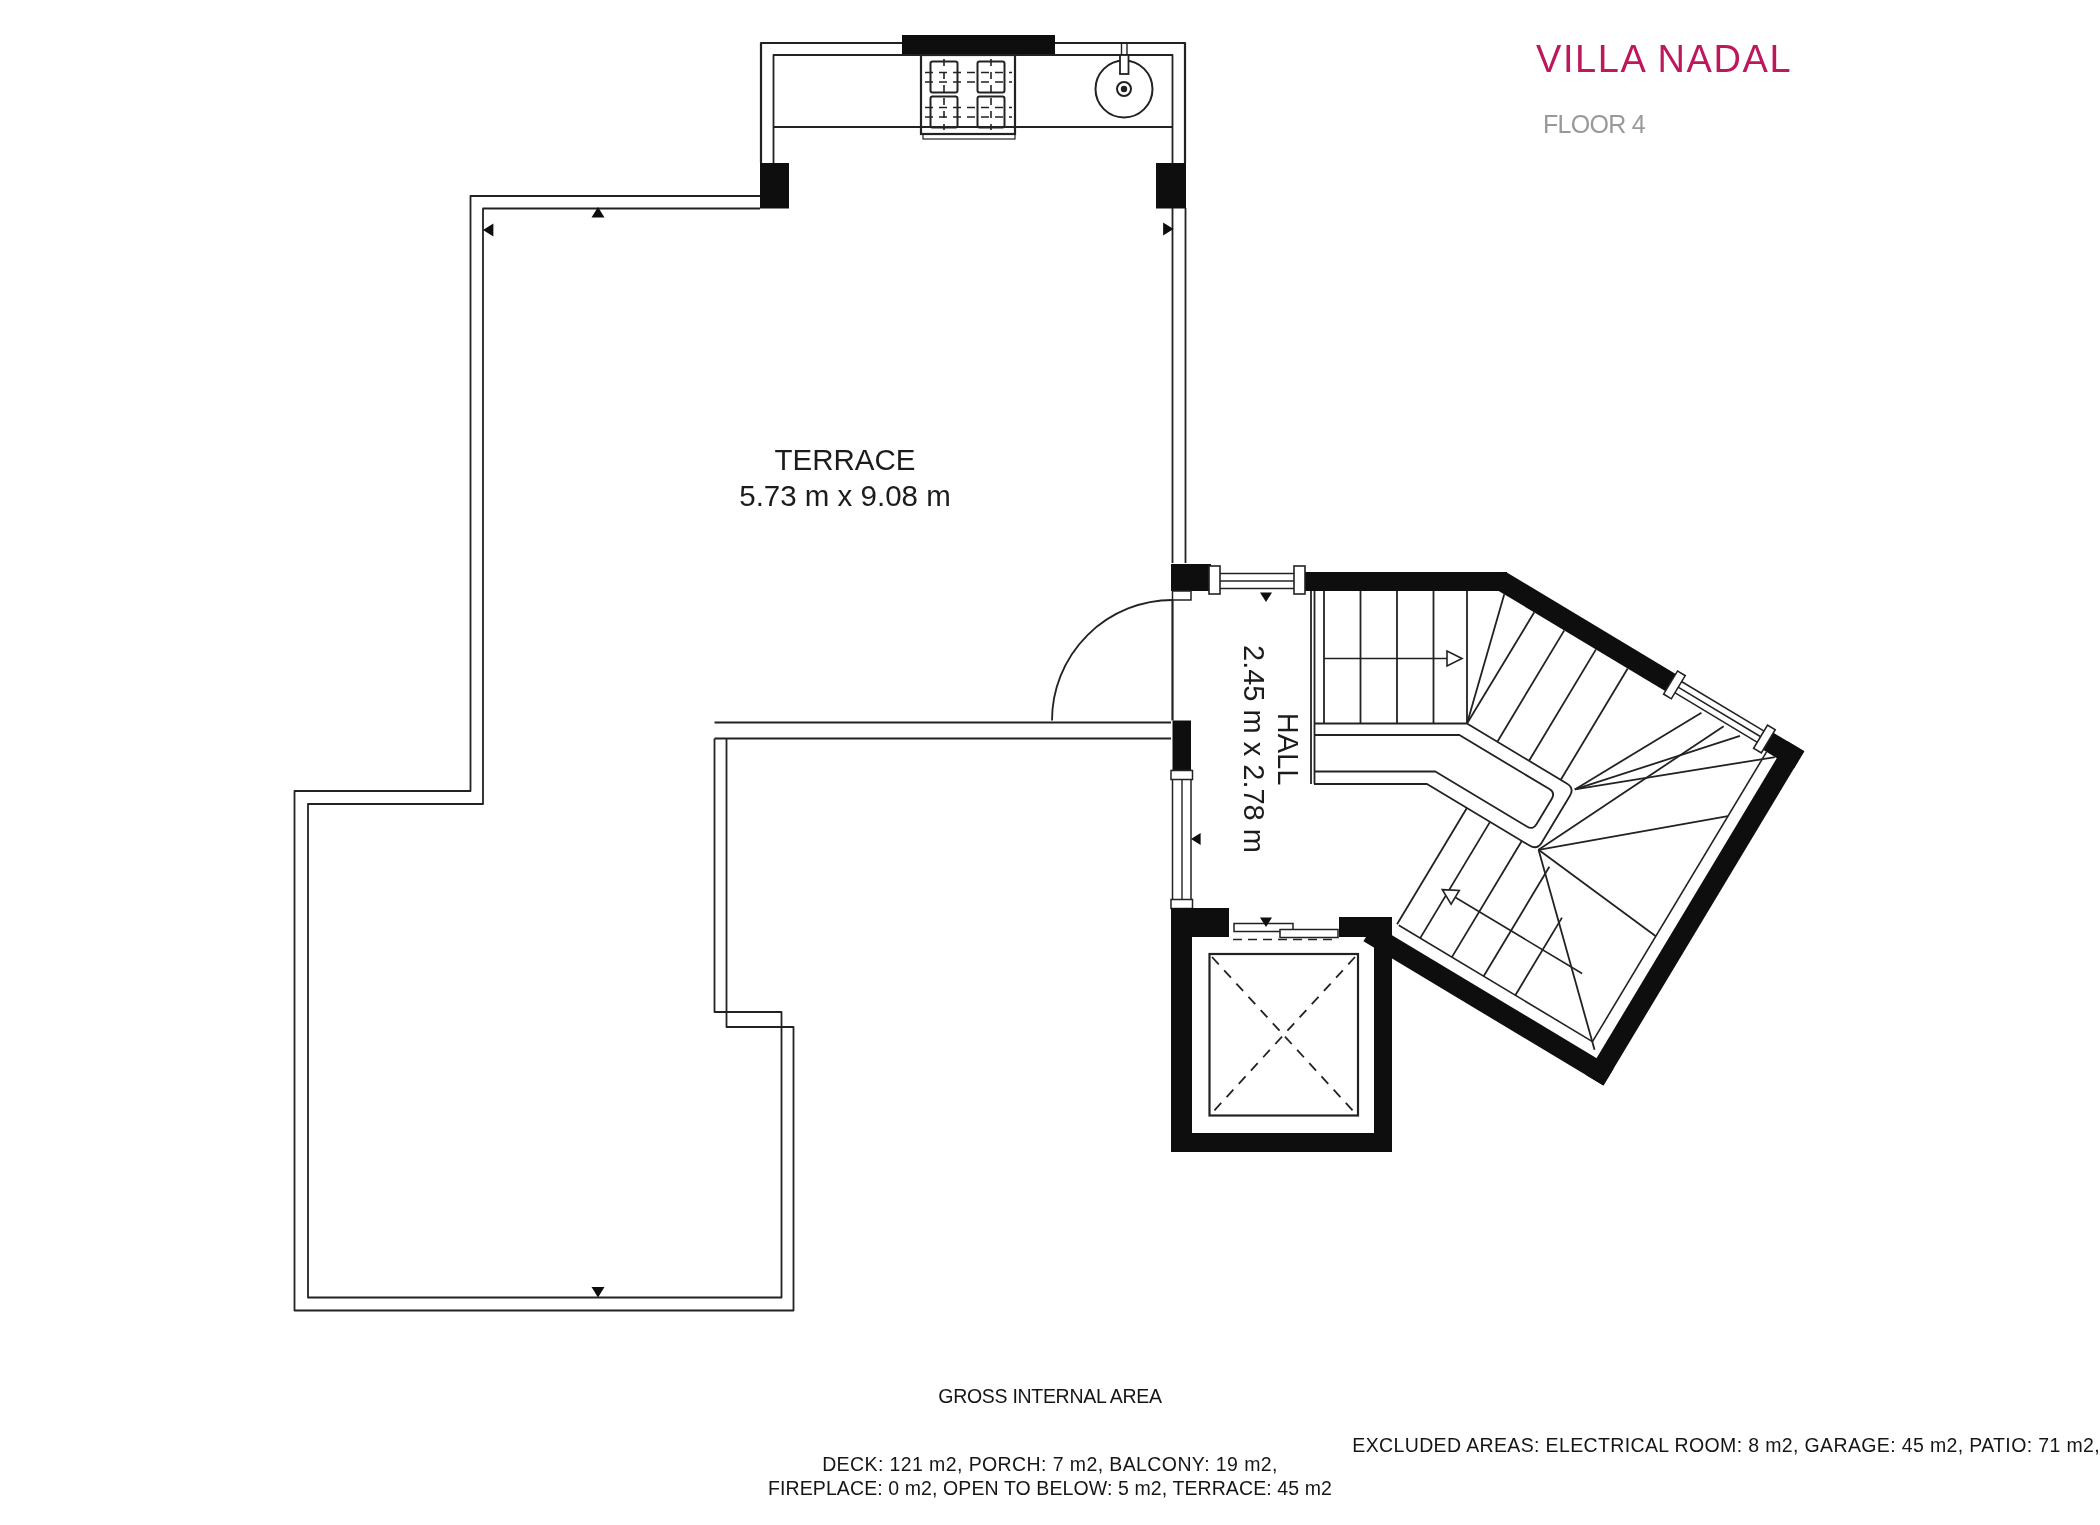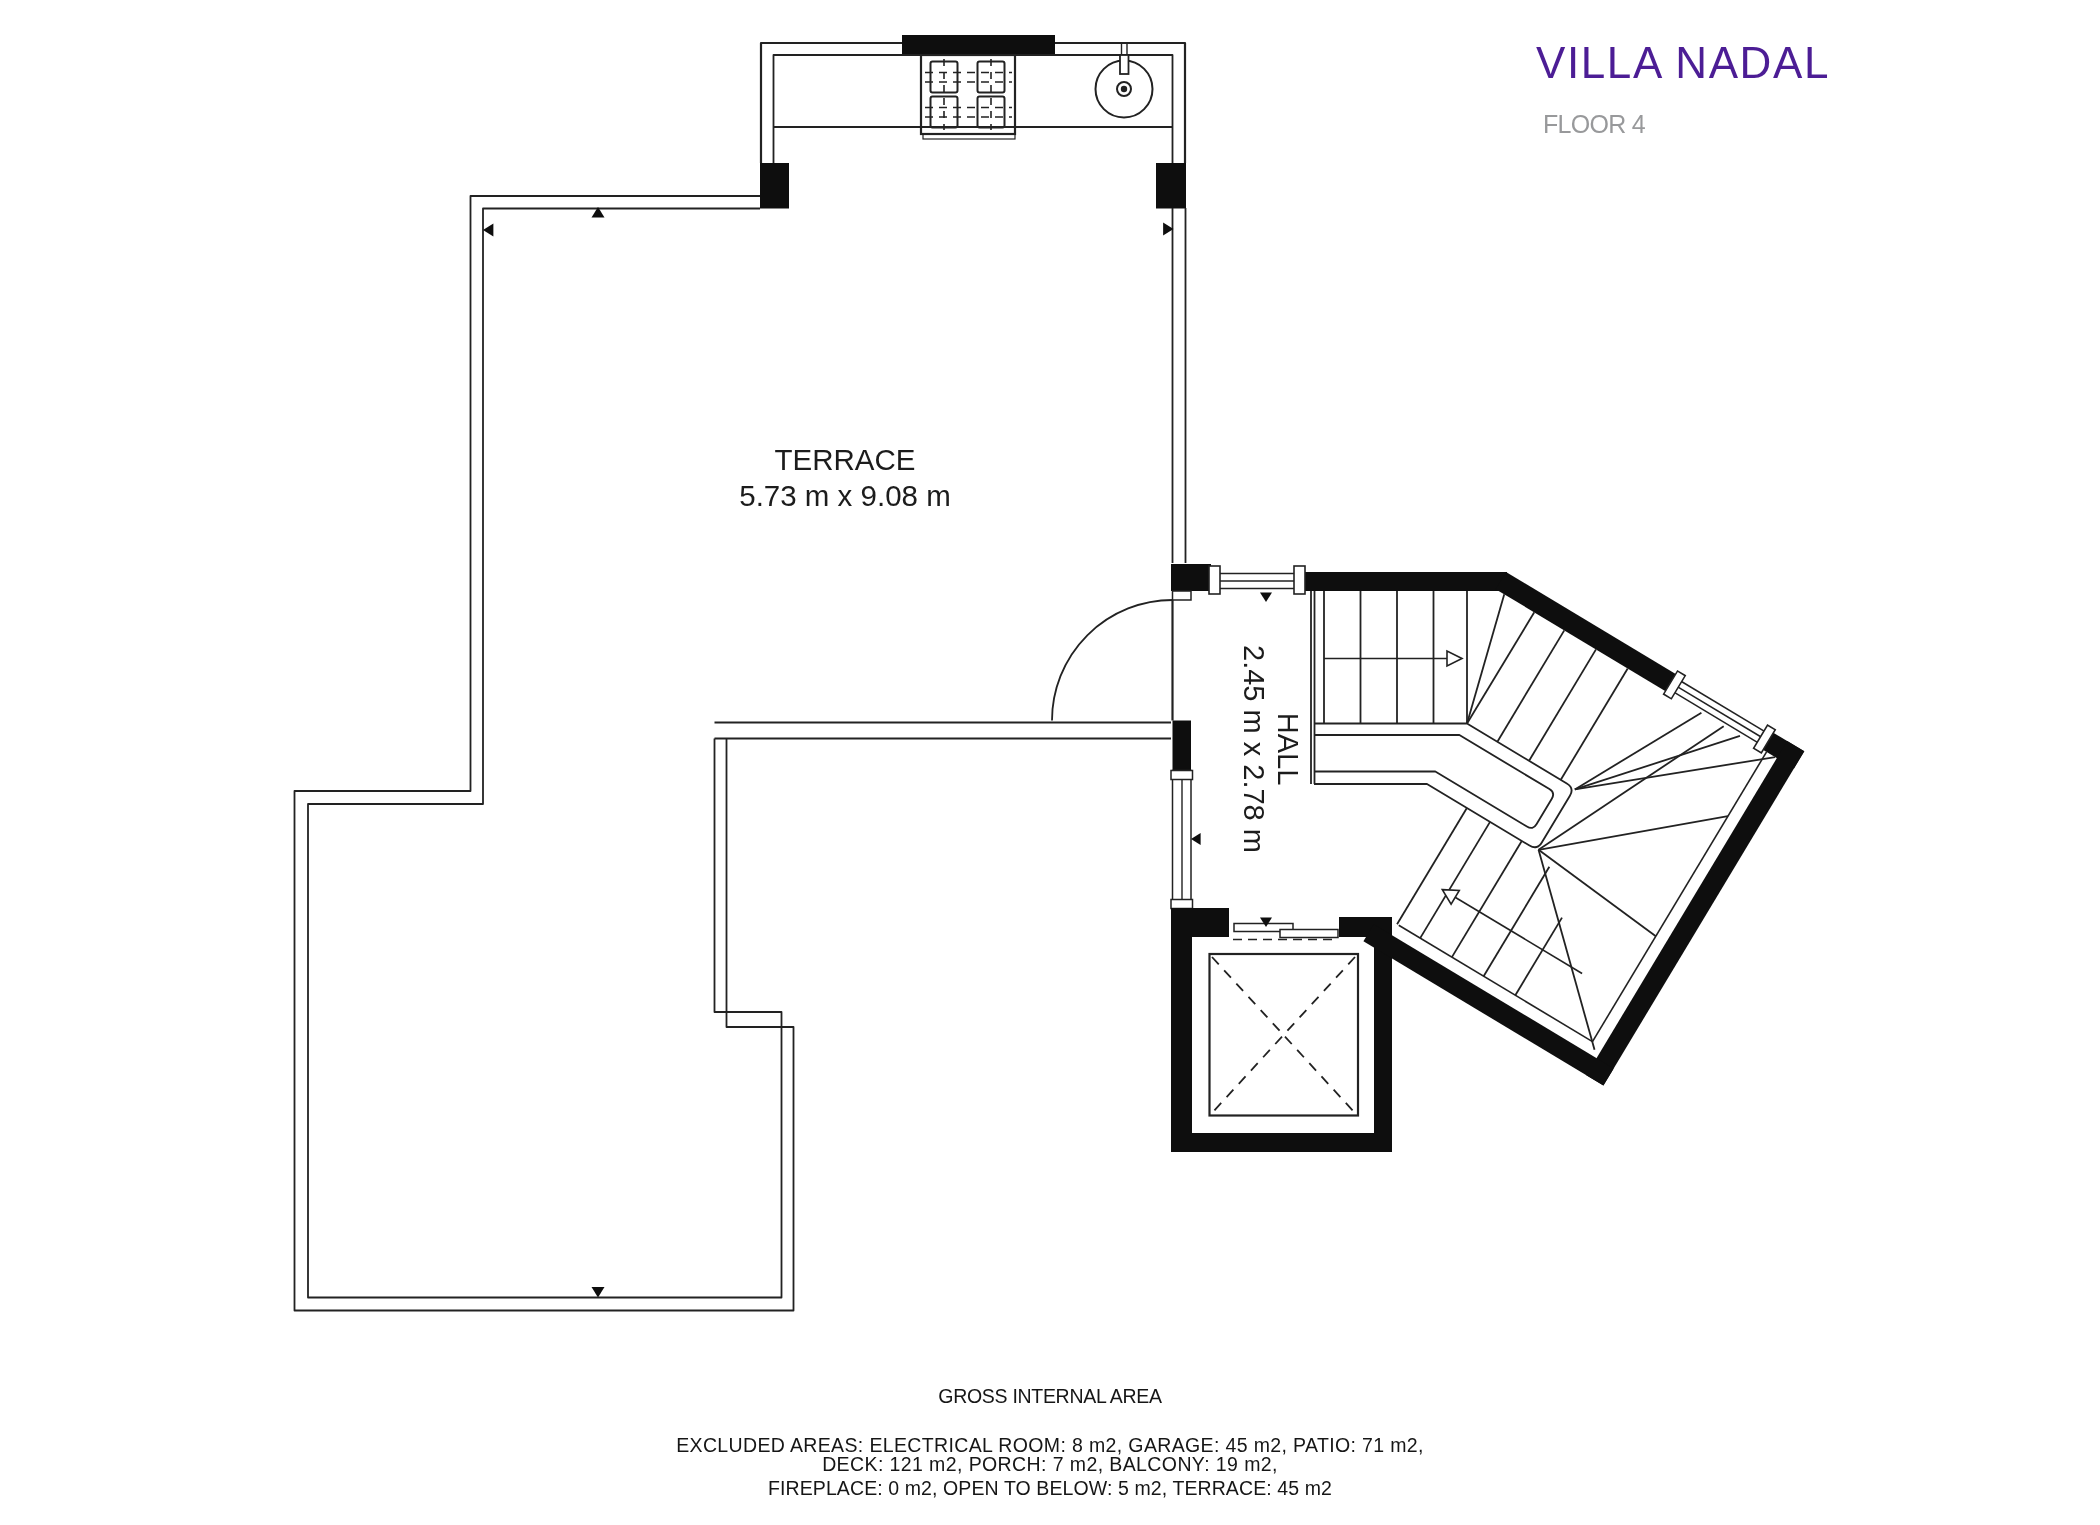--- a/index.html
+++ b/index.html
@@ -1,19 +1,19 @@
 <!DOCTYPE html>
 <html><head>
 <meta charset="utf-8">
 <style>
   html,body { margin:0; padding:0; background:#ffffff; }
   .page { position:relative; width:2100px; height:1525px; background:#ffffff;
           font-family:"Liberation Sans", sans-serif; }
   svg text { font-family:"Liberation Sans", sans-serif; }
-  .title { position:absolute; left:1536px; top:38px; color:#4c1d95; font-size:44px;
+  .title { position:absolute; left:1536px; top:38px; color:#be185d; font-size:38px;
             letter-spacing:1.6px; white-space:nowrap; }
   .subtitle { position:absolute; left:1543px; top:110px; color:#98999b; font-size:25px;
             letter-spacing:-0.7px; white-space:nowrap; }
   .al { position:absolute; left:0; width:2100px; text-align:center; color:#161616;
          font-size:19.5px; line-height:19.5px; white-space:pre; }
 </style>
 </head>
 <body>
 <div class="page">
 
@@ -182,16 +182,16 @@
         <text x="0" y="-10" font-size="29" text-anchor="middle" fill="#1c1c1c">HALL</text>
         <text x="0" y="24" font-size="29" text-anchor="middle" fill="#1c1c1c">2.45 m x 2.78 m</text>
       </g>
 </svg>
 
 <div class="title">VILLA NADAL</div>
 
 <div class="subtitle">FLOOR 4</div>
 
 <div class="al" style="top:1386.8px; letter-spacing:-0.3px;">GROSS INTERNAL AREA</div>
-<div class="al" style="top:1435.8px; letter-spacing:0.36px;">EXCLUDED AREAS: ELECTRICAL ROOM: 8 m2, GARAGE: 45 m2, PATIO: 71 m2,</div>
+<div class="al" style="top:1435.8px; letter-spacing:0.36px;text-align:right;">EXCLUDED AREAS: ELECTRICAL ROOM: 8 m2, GARAGE: 45 m2, PATIO: 71 m2,</div>
 <div class="al" style="top:1454.8px; letter-spacing:0.4px;">DECK: 121 m2, PORCH: 7 m2, BALCONY: 19 m2,</div>
 <div class="al" style="top:1478.8px; letter-spacing:0.1px;">FIREPLACE: 0 m2, OPEN TO BELOW: 5 m2, TERRACE: 45 m2</div>
 </div>
 
 </body></html>

